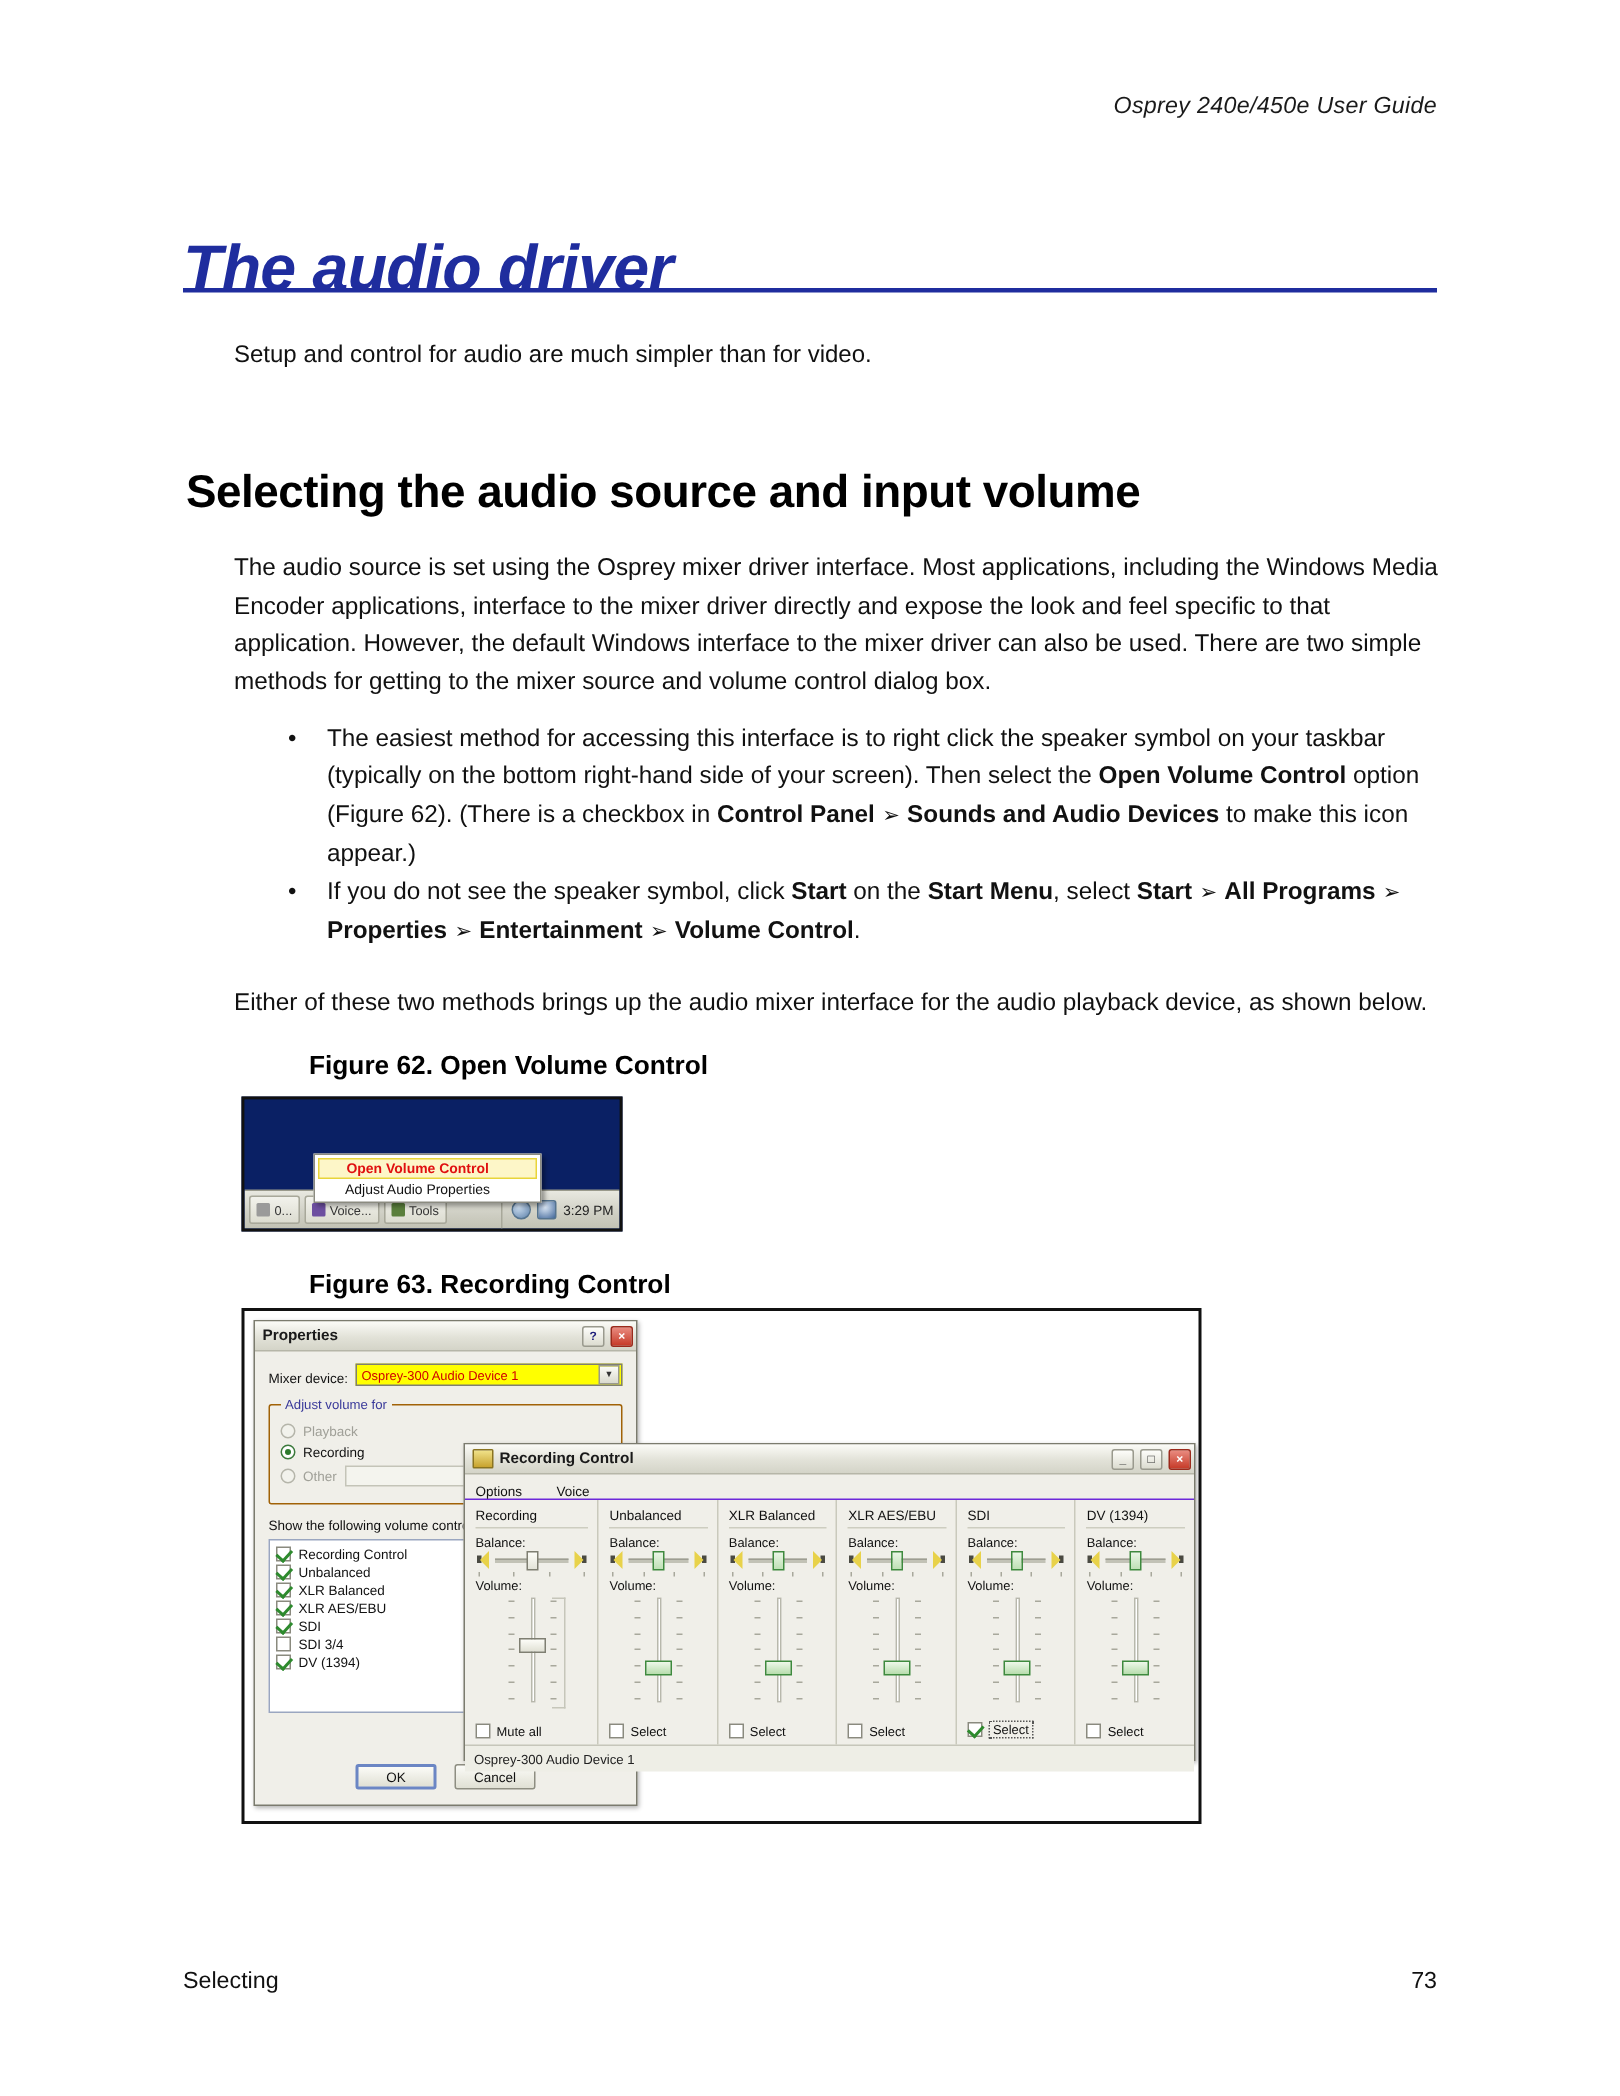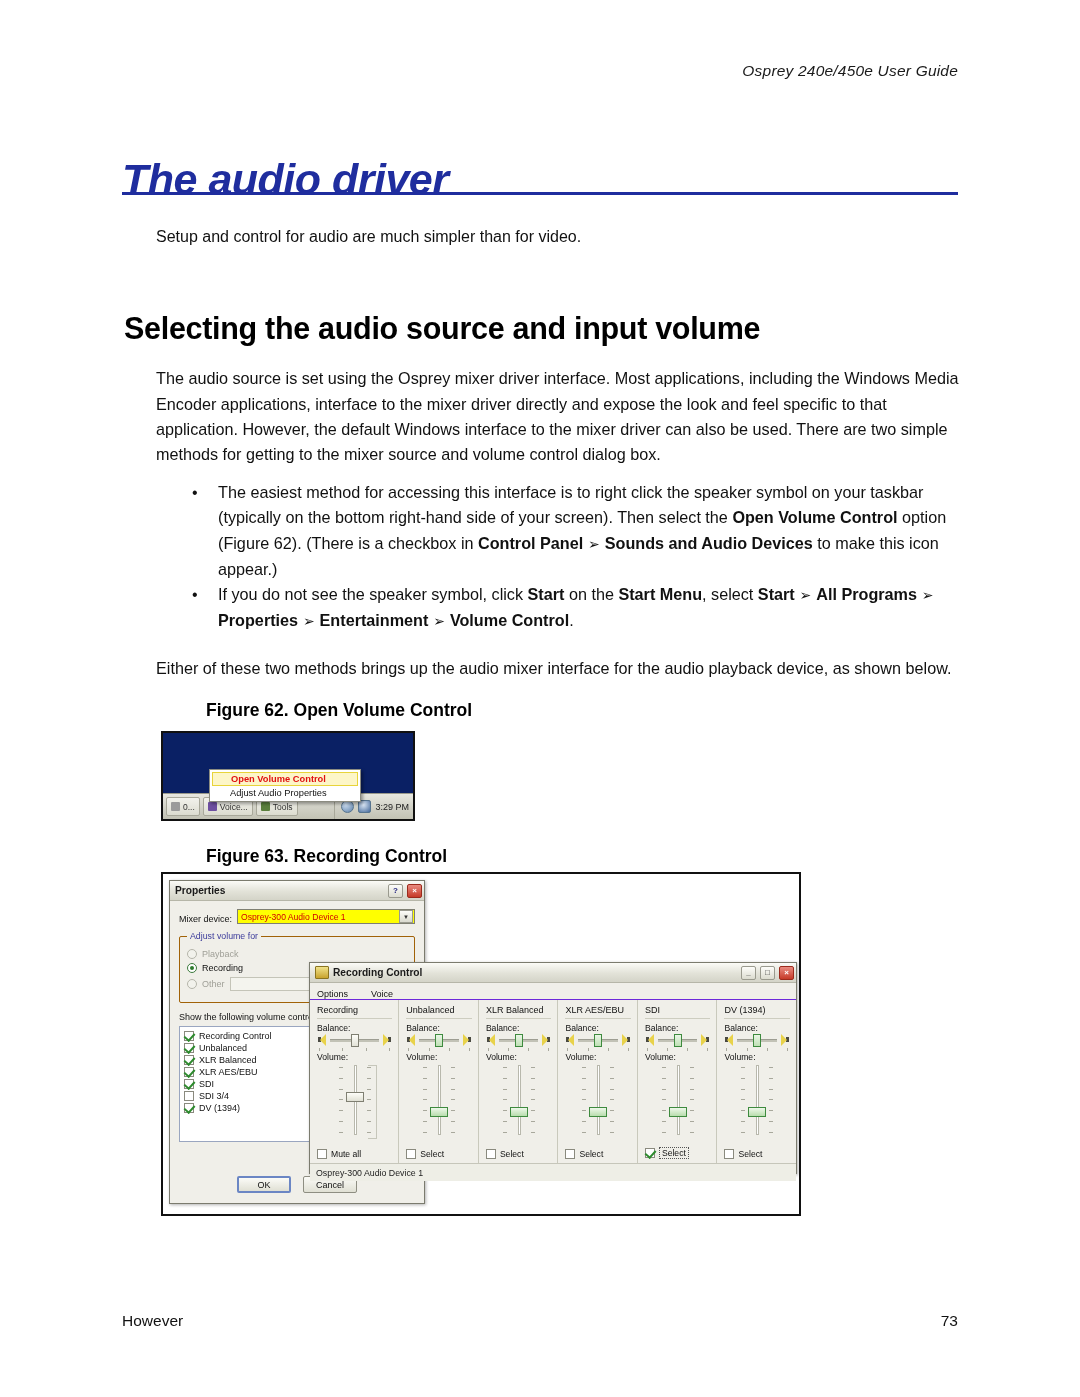--- a/index.html
+++ b/index.html
@@ -1032,14 +1032,14 @@
             <span class="">Select</span>
           </div>
         </div>
       </div>
 
     <div class="statusbar">Osprey-300 Audio Device 1</div>
   </div>
 </div>
 
 <div class="footer-rule"></div>
-<div class="footer-left">However</div>
+<div class="footer-left">Selecting</div>
 <div class="footer-right">73</div>
 
 </body></html>

